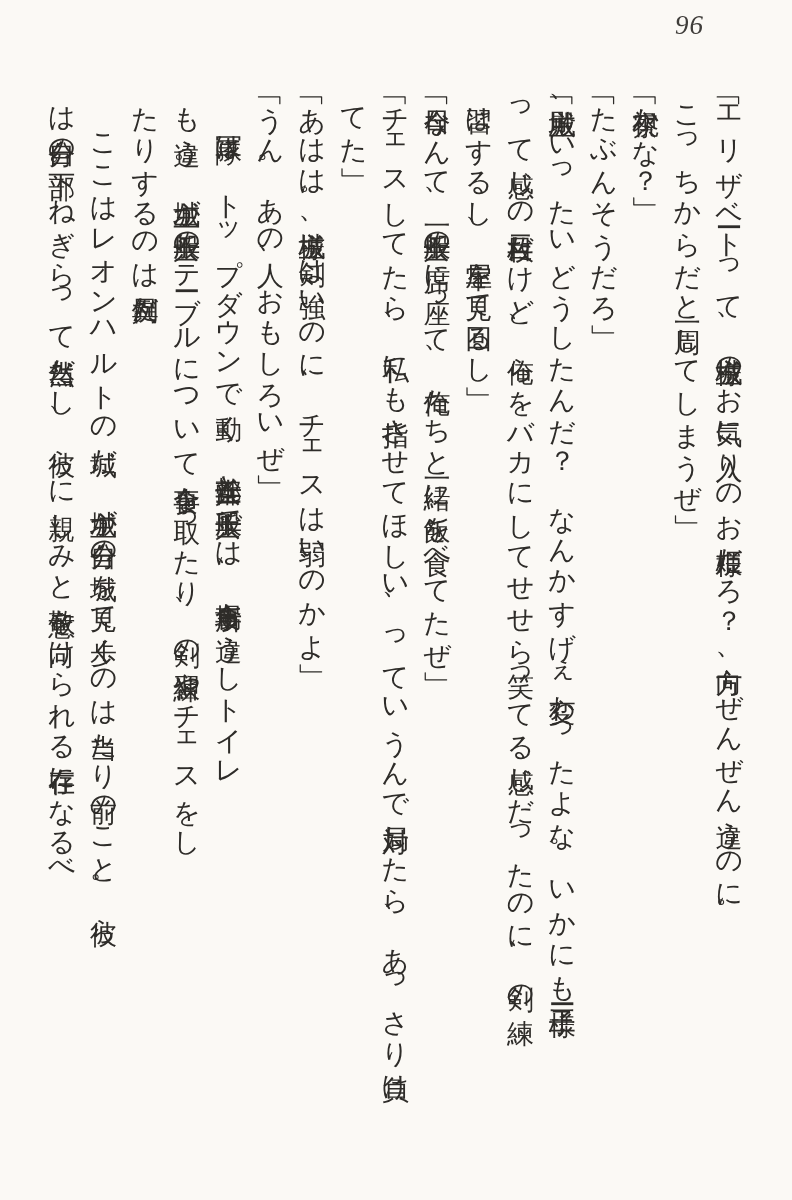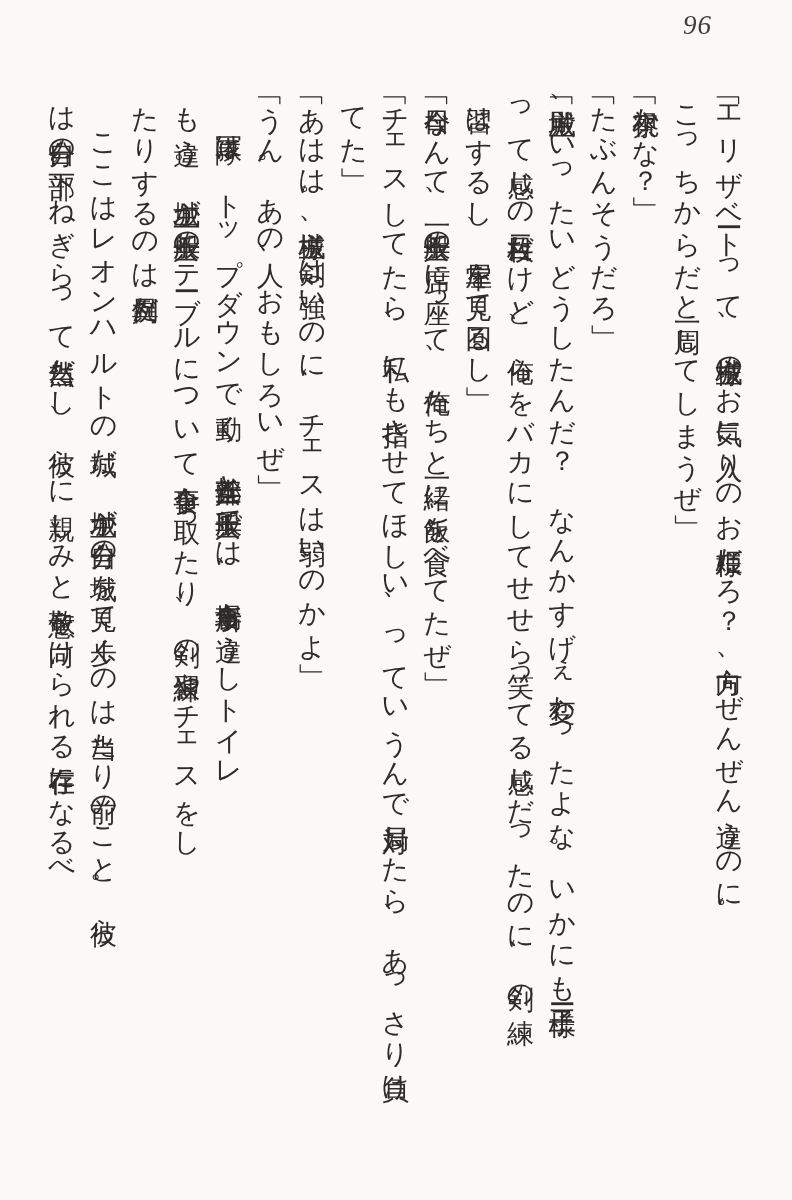--- a/index.html
+++ b/index.html
@@ -13,21 +13,21 @@
     overflow: hidden;
     background: #fbf9f5;
   }
   .page {
     position: absolute;
     inset: 0;
   }
   .page-number {
     position: absolute;
     top: 10px;
-    right: 80px;
+    right: 88px;
     font-family: "Liberation Serif", "DejaVu Serif", serif;
     font-style: italic;
     font-size: 27px;
     letter-spacing: 1px;
     color: #3f3d3a;
   }
   .text-block {
     position: absolute;
     top: 88px;
     right: 43px;

